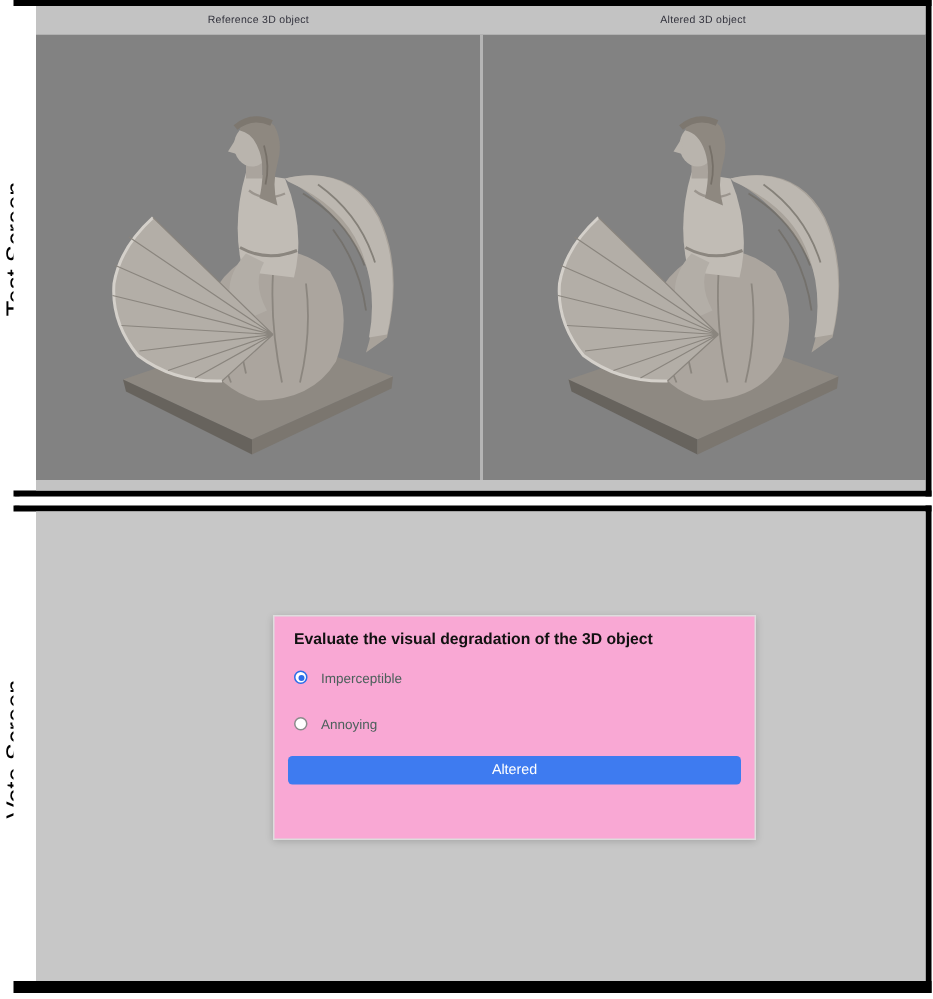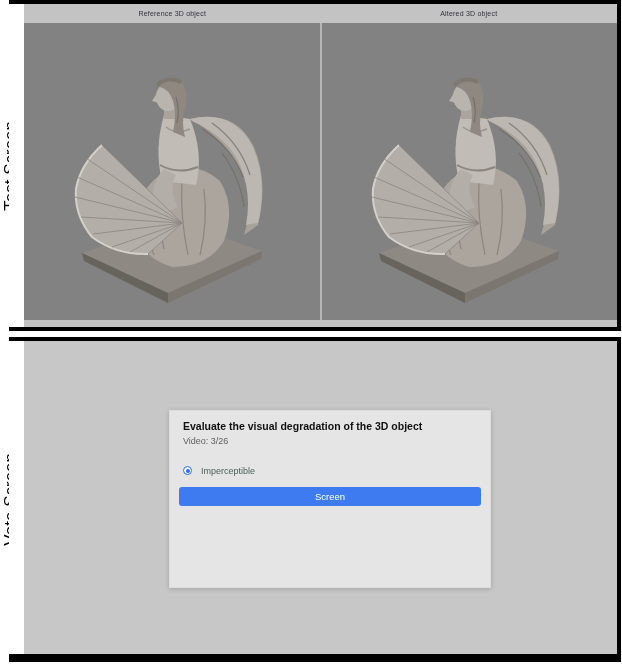--- a/index.html
+++ b/index.html
@@ -49,30 +49,30 @@
   .vote-box {
     position:absolute; left:9px; top:337px; width:612px; height:325px;
     box-sizing:border-box; background:#fff;
     border:4px solid #000; border-left:none; border-bottom-width:8px;
     display:flex;
   }
   .vote-inner { flex:1; margin-left:15px; background:#c7c7c7; }
 
   
   .dialog {
-    position:absolute; left:169px; top:410px; width:322px; height:178px;
-    box-sizing:border-box; background:#e5e5e5; border:1px solid #ddd;
+    position:absolute; left:182px; top:410px; width:322px; height:150px;
+    box-sizing:border-box; background:#f9a8d4; border:1px solid #ddd;
     box-shadow:0 1px 5px rgba(0,0,0,0.18);
   }
   .dialog-title {
     margin:9px 13px 0 13px; font-size:10.5px; font-weight:bold; color:#111;
   }
   .dialog-progress { margin:4px 13px 0 13px; font-size:9px; color:#5f5f5f; }
   .option-group { margin:15px 13px 0 13px; }
-  .option-row { display:flex; align-items:center; height:19px; cursor:pointer;margin-top:12px; }
+  .option-row { display:flex; height:19px; cursor:pointer;margin-top:12px; }
   .radio {
     width:9px; height:9px; border-radius:50%; box-sizing:border-box;
     border:1px solid #8b8b8b; background:#fff; position:relative; flex:0 0 auto;
   }
   .radio.checked { border-color:#2b6de8; }
   .radio.checked::after {
     content:""; position:absolute; left:1.5px; top:1.5px; right:1.5px; bottom:1.5px;
     border-radius:50%; background:#2b6de8;
   }
   .option-label { margin-left:9px; font-size:9px; color:#4d605c; }
@@ -157,23 +157,26 @@
     <div class="side-text">Vote Screen</div>
     <div class="vline"></div>
   </div>
 
   <div class="vote-box">
     <div class="vote-inner"></div>
   </div>
 
   <div class="dialog">
     <div class="dialog-title">Evaluate the visual degradation of the 3D object</div>
-    <div class="dialog-progress">Video: 3/26</div>
     <div class="option-group">
       <div class="option-row">
         <span class="radio checked"></span>
         <span class="option-label">Imperceptible</span>
       </div>
+      <div class="option-row">
+        <span class="radio"></span>
+        <span class="option-label">Annoying</span>
+      </div>
     </div>
-    <button class="submit-btn">Screen</button>
+    <button class="submit-btn">Altered</button>
   </div>
 
 </div>
 
 </body></html>

